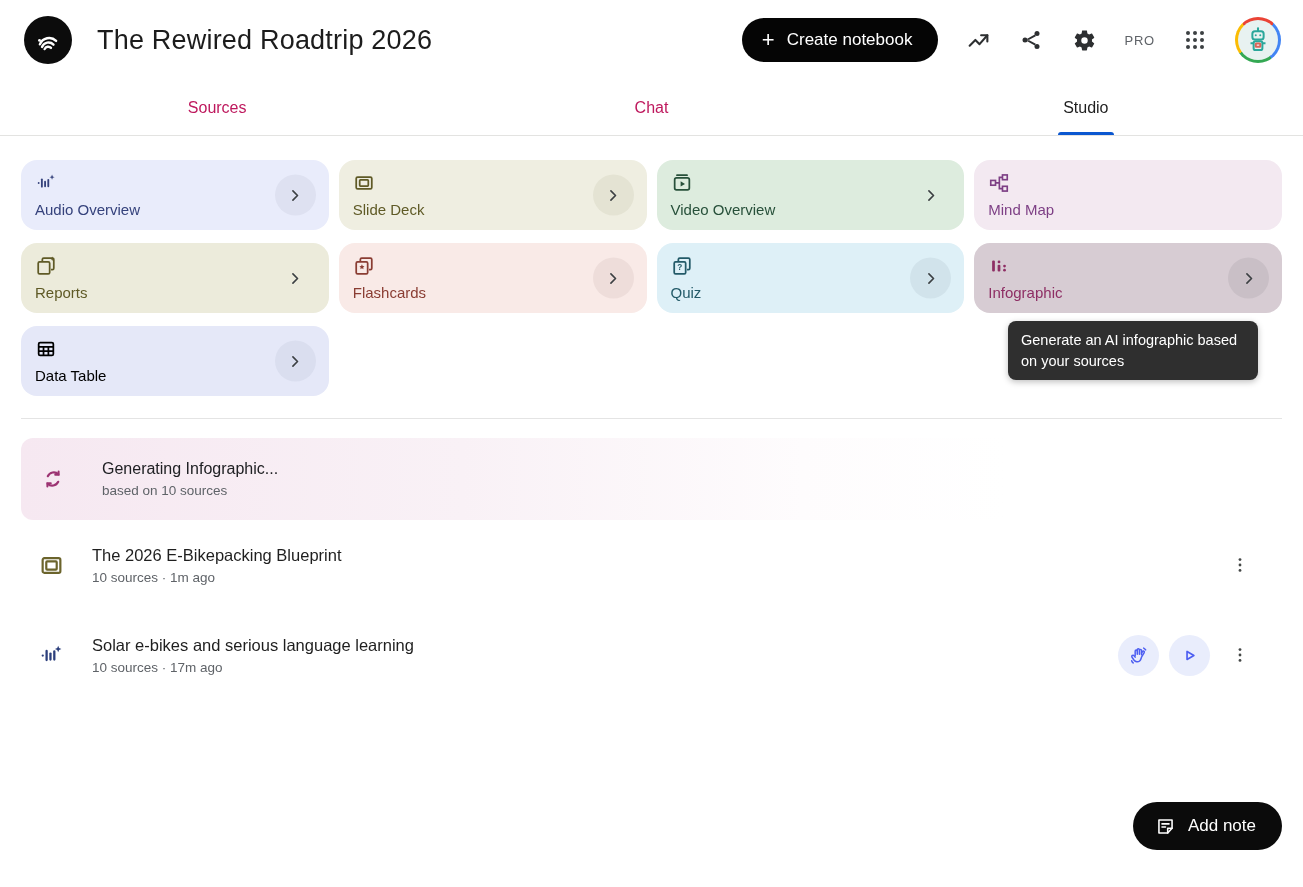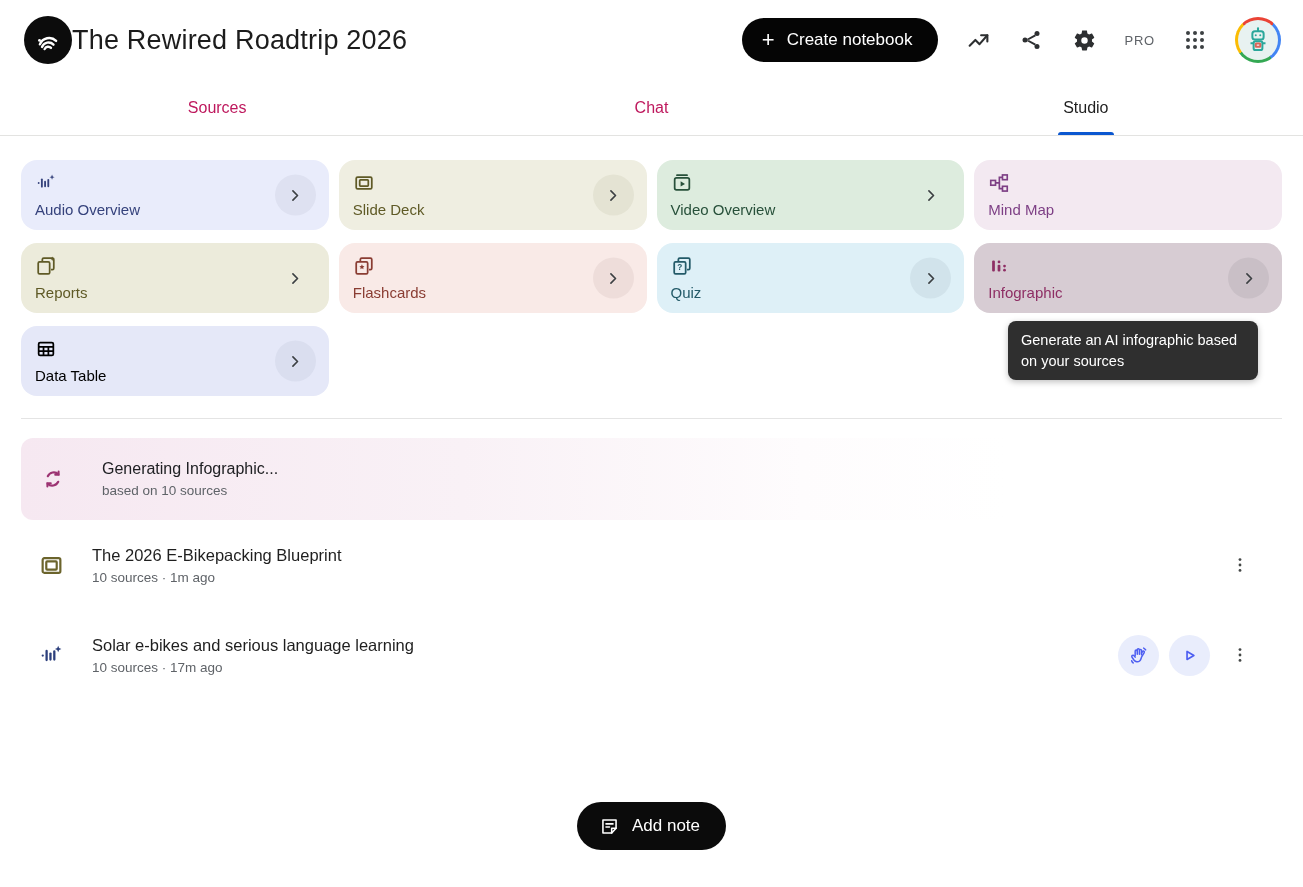--- a/index.html
+++ b/index.html
@@ -3,21 +3,21 @@
 <meta charset="utf-8">
 <style>
   * { margin:0; padding:0; box-sizing:border-box; }
   html,body { width:1303px; height:887px; background:#fff; overflow:hidden;
     font-family:"Liberation Sans", sans-serif; color:#1f1f1f; }
 
   
   .header { height:80px; display:flex; align-items:center; padding:0 22px 0 24px; }
   .logo { width:48px; height:48px; border-radius:50%; background:#0c0c0c;
     display:flex; align-items:center; justify-content:center; flex:0 0 auto; }
-  .nb-title { font-size:27px; font-weight:400; color:#1c1c1c; 
+  .nb-title { font-size:27px; font-weight:400; color:#1c1c1c; margin-left:25px;
     letter-spacing:.2px; }
   .header-right { margin-left:auto; display:flex; align-items:center; gap:27px; }
   .create-btn { height:44px; border:none; border-radius:22px; background:#050505;
     color:#fff; font-size:17px; font-family:inherit; font-weight:500;
     display:flex; align-items:center; gap:12px; padding:0 26px 0 20px; cursor:pointer; }
   .create-btn .plus { font-size:22px; font-weight:400; line-height:1; }
   .icon-btn { width:26px; height:26px; display:flex; align-items:center;
     justify-content:center; color:#2d2f31; cursor:pointer; background:none; border:none; }
   .pro { font-size:13px; color:#5f6368; letter-spacing:.8px; font-weight:500; }
   .avatar { width:46px; height:46px; border-radius:50%; padding:3px;
@@ -98,21 +98,21 @@
   .a-actions { margin-left:auto; display:flex; align-items:center; gap:10px; }
   .round-btn { width:41px; height:41px; border-radius:50%; background:#e9edfc;
     border:none; display:flex; align-items:center; justify-content:center;
     color:#4d5ef1; cursor:pointer; }
   .round-btn svg { width:21px; height:21px; }
   .kebab-btn { width:36px; height:36px; border:none; background:none; display:flex;
     align-items:center; justify-content:center; color:#444746; cursor:pointer;
     margin-left:2px; }
 
   
-  .addnote-wrap { display:flex; justify-content:center; margin-top:102px; }
+  .addnote-wrap { display:flex; justify-content:flex-end; margin-top:102px; }
   .addnote-btn { height:48px; border:none; border-radius:24px; background:#0b0b0b;
     color:#fff; font-size:17px; font-weight:500; font-family:inherit;
     display:flex; align-items:center; gap:12px; padding:0 26px 0 22px; cursor:pointer; }
 </style>
 </head>
 <body>
 
 <div class="header">
   <div class="logo">
     <svg viewBox="0 0 24 24" width="30" height="30" fill="none" stroke="#fff" stroke-width="1.9" stroke-linecap="round">

